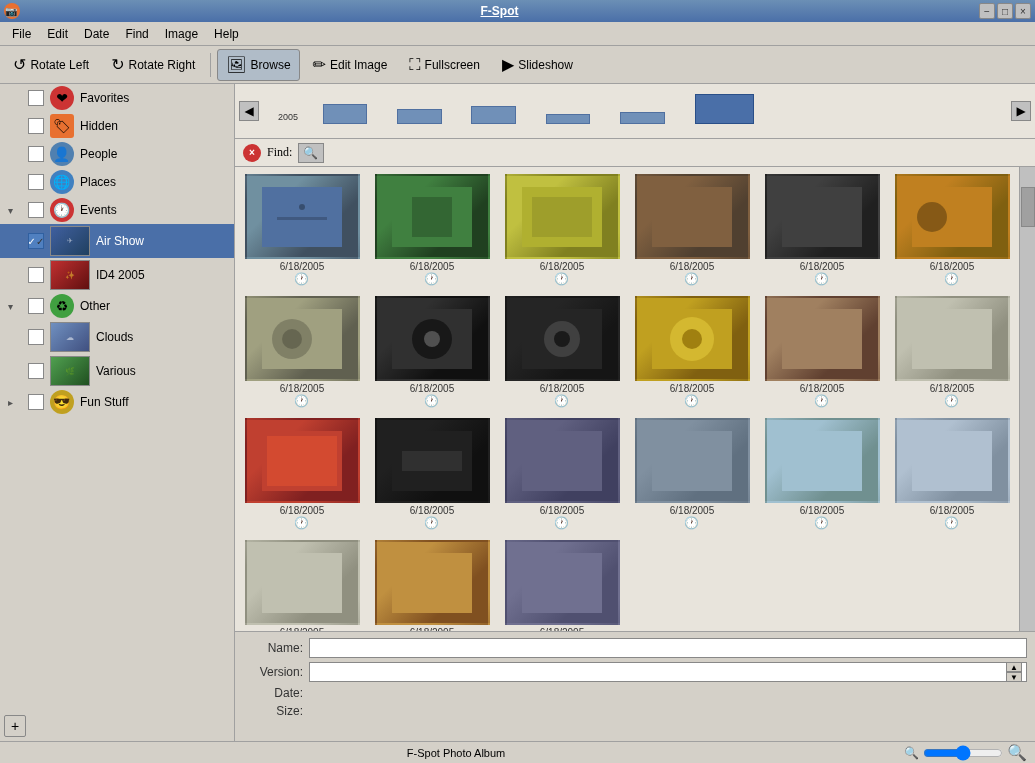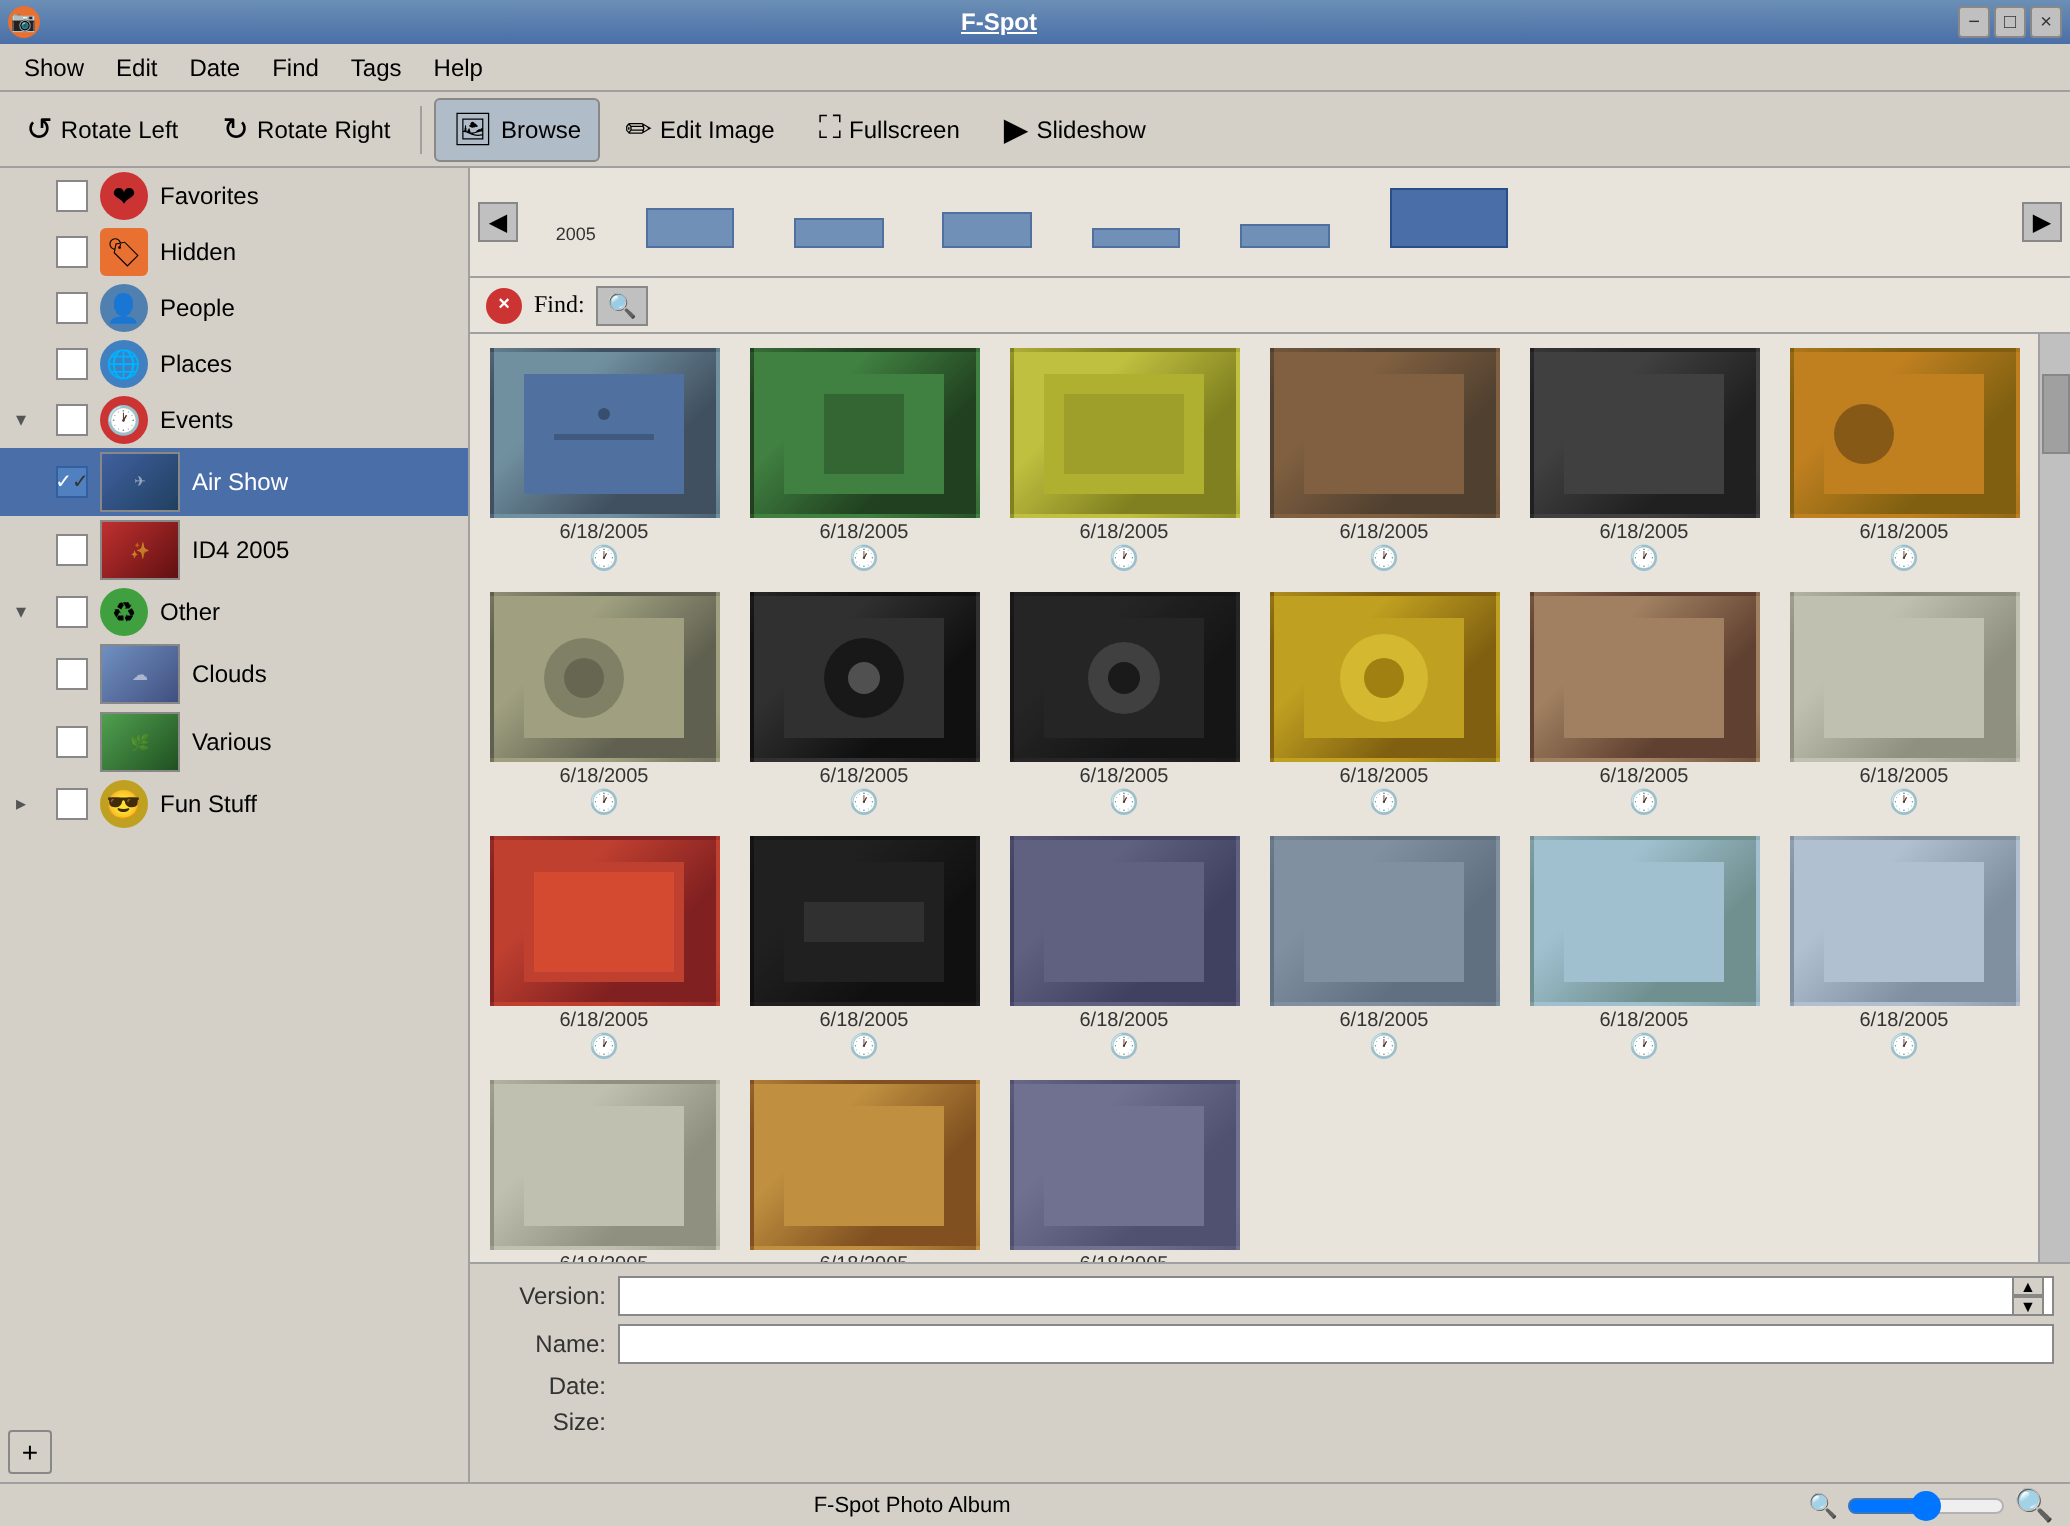--- a/index.html
+++ b/index.html
@@ -313,25 +313,25 @@
   </div>
   <div class="titlebar-title">F-Spot</div>
   <div class="titlebar-controls">
     <div class="titlebar-btn">−</div>
     <div class="titlebar-btn">□</div>
     <div class="titlebar-btn">×</div>
   </div>
 </div>
 
 <div class="menubar">
-  <div class="menu-item">Show</div>
+  <div class="menu-item">File</div>
   <div class="menu-item">Edit</div>
   <div class="menu-item">Date</div>
   <div class="menu-item">Find</div>
-  <div class="menu-item">Tags</div>
+  <div class="menu-item">Image</div>
   <div class="menu-item">Help</div>
 </div>
 
 <div class="toolbar">
   <button class="toolbar-btn">
     <span class="btn-icon">↺</span>
     <span>Rotate Left</span>
   </button>
   <button class="toolbar-btn">
     <span class="btn-icon">↻</span>
@@ -708,32 +708,32 @@
         </div>
       </div>
 
       <div class="scrollbar-track">
         <div class="scrollbar-thumb"></div>
       </div>
     </div>
 
     <div class="info-panel">
       <div class="info-row">
+        <span class="info-label">Name:</span>
+        <input class="info-value" type="text" style="">
+      </div>
+      <div class="info-row">
         <span class="info-label">Version:</span>
         <div class="info-version" style="display:flex;align-items:center;">
           <span style="flex:1;"></span>
           <div class="spinner">
             <div class="spinner-btn">▲</div>
             <div class="spinner-btn">▼</div>
           </div>
         </div>
-      </div>
-      <div class="info-row">
-        <span class="info-label">Name:</span>
-        <input class="info-value" type="text" style="">
       </div>
       <div class="info-row">
         <span class="info-label">Date:</span>
         <span></span>
       </div>
       <div class="info-row">
         <span class="info-label">Size:</span>
         <span></span>
       </div>
     </div>

